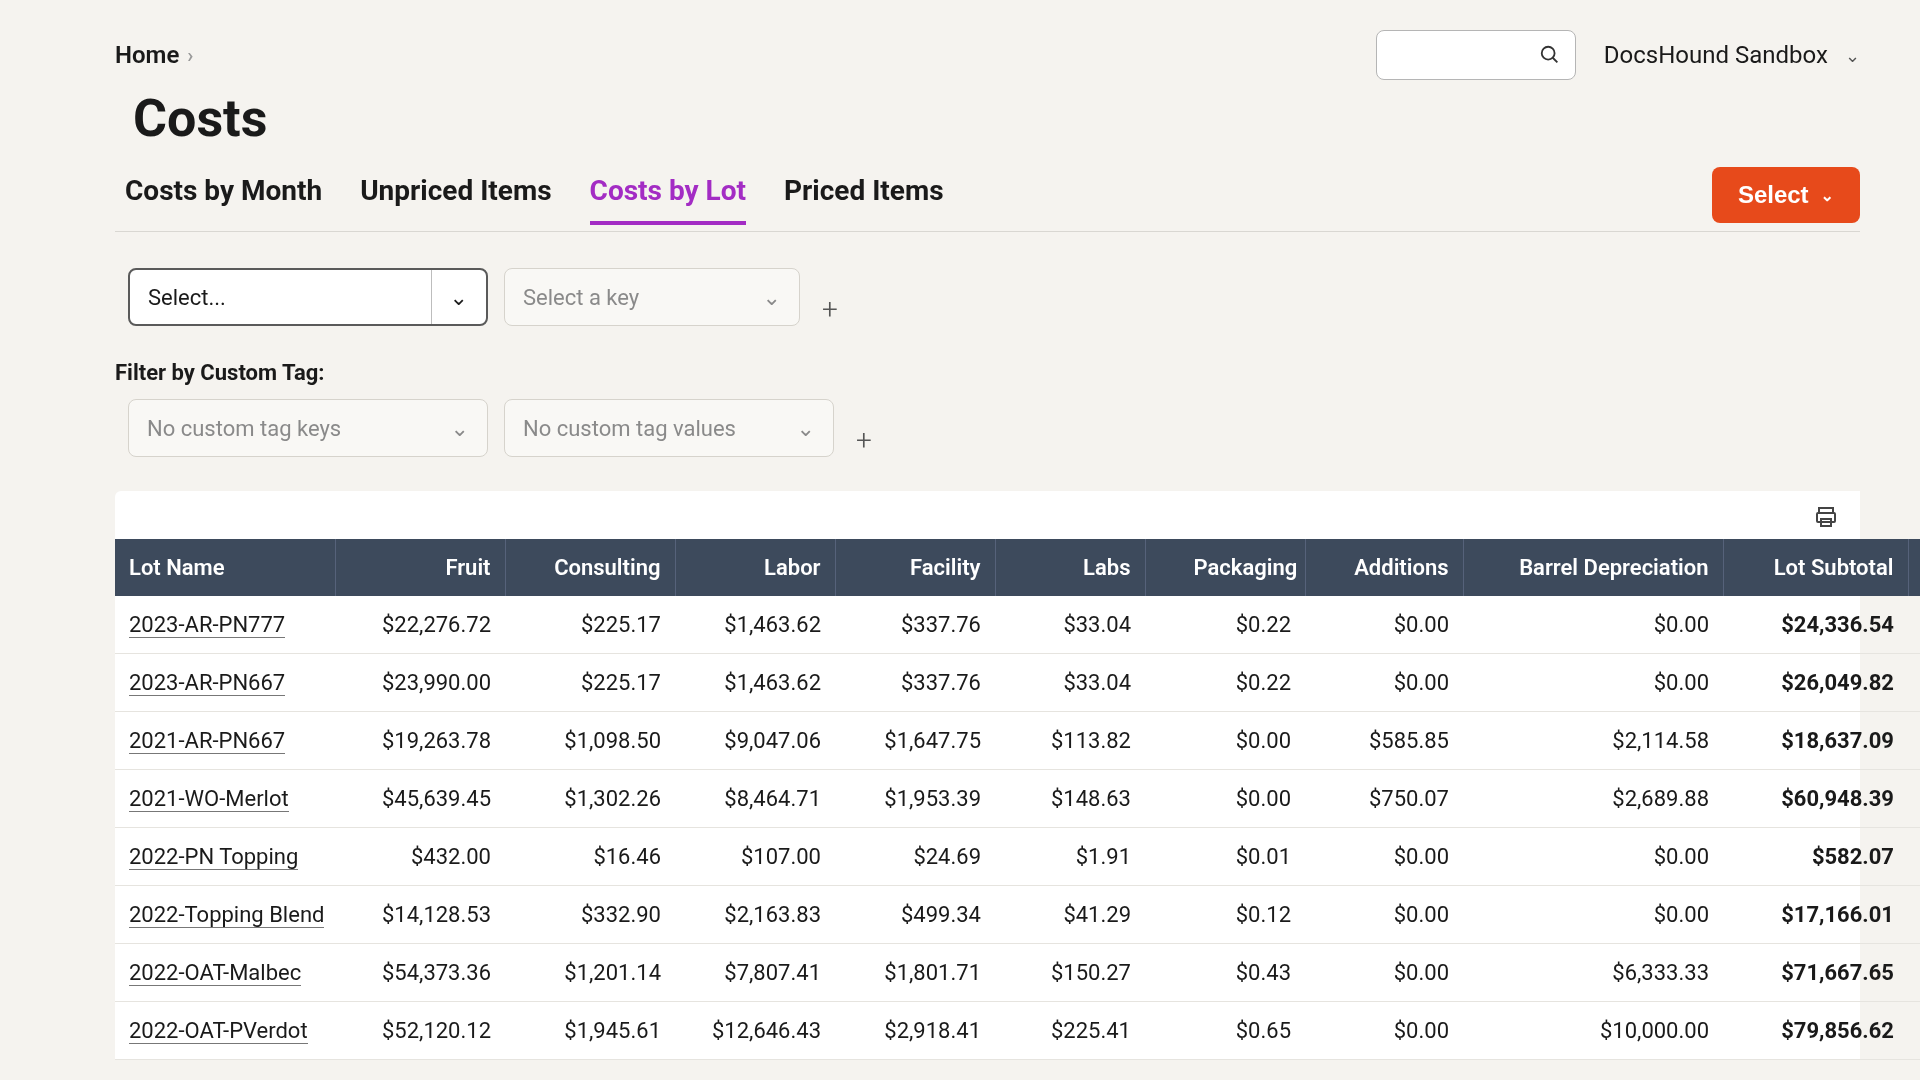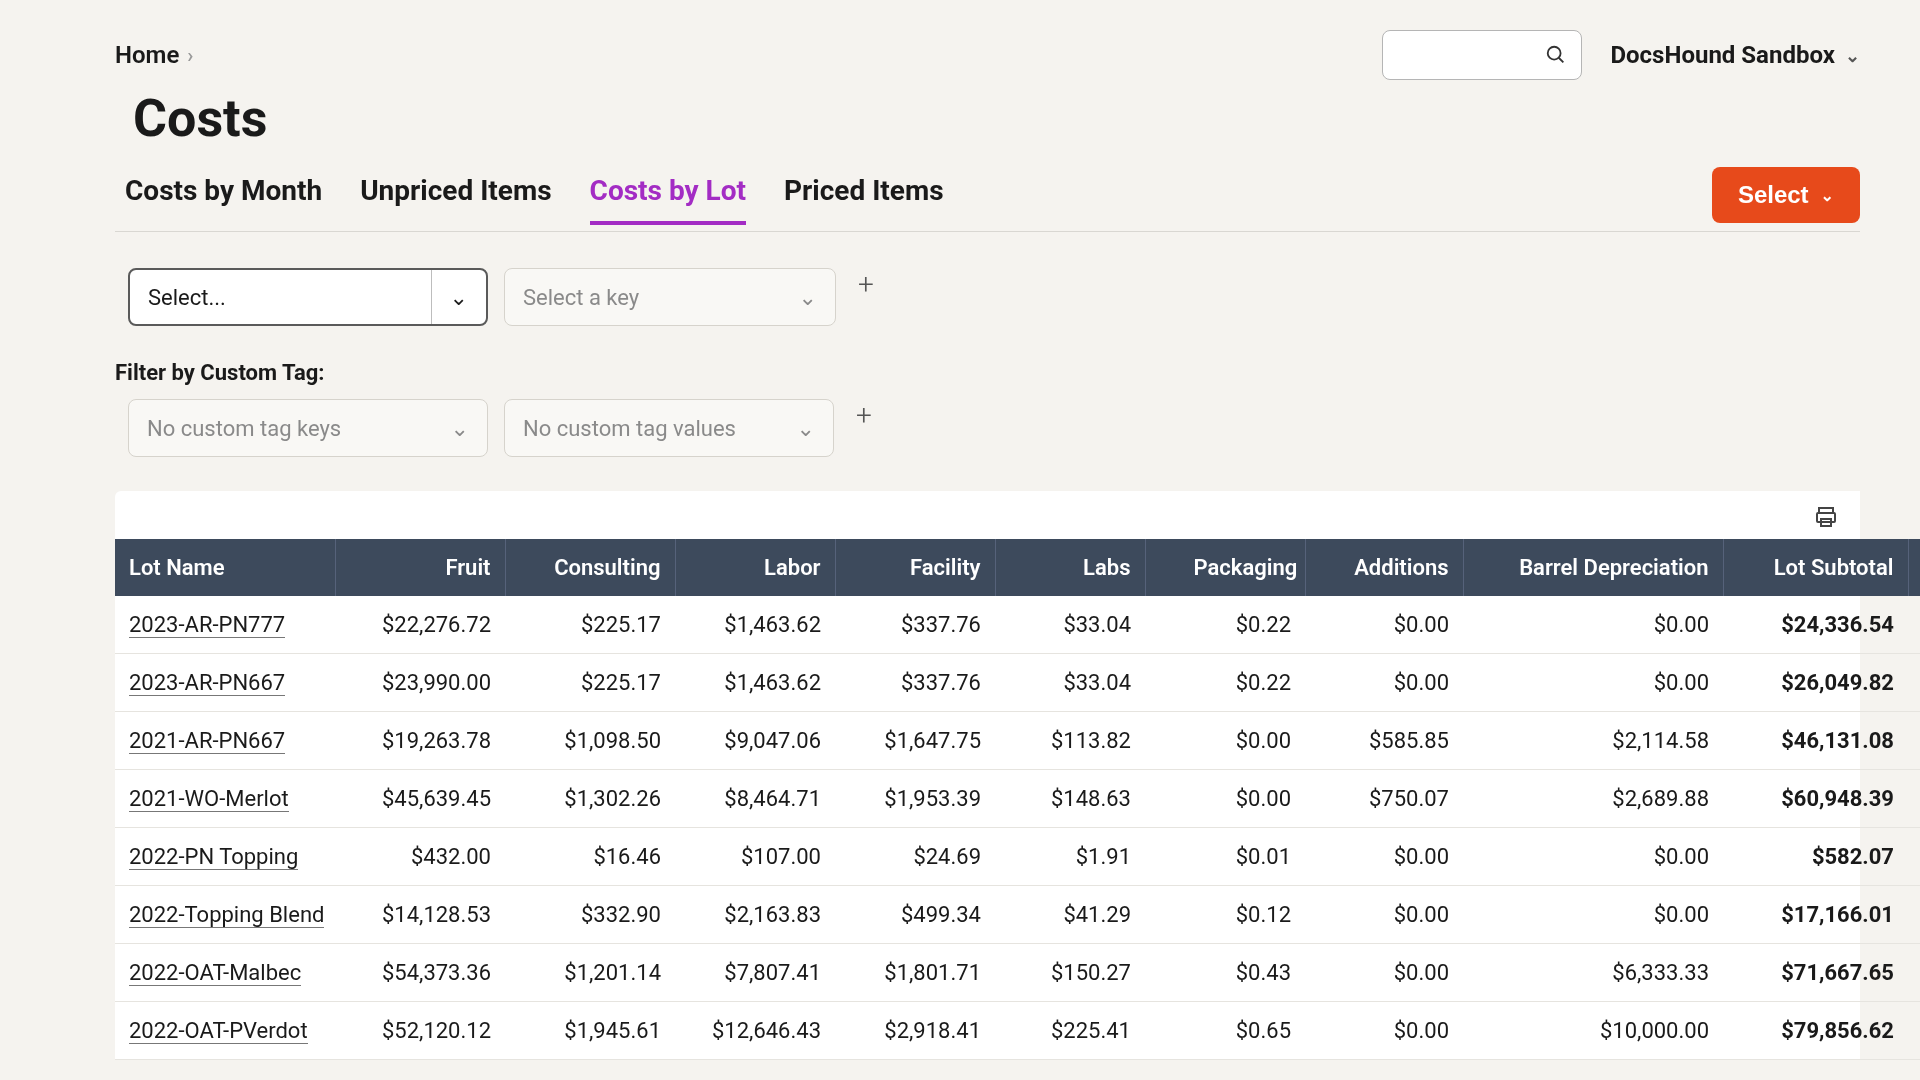--- a/index.html
+++ b/index.html
@@ -44,23 +44,23 @@
     background: #fff;
     height: 50px;
     width: 200px;
     padding: 0 14px;
     justify-content: flex-end;
   }
   .search-box svg { width: 22px; height: 22px; }
   .workspace {
     display: flex;
     align-items: center;
-    gap: 10px;
+    gap: 17px;
     font-size: 24px;
-    font-weight: 700;
+    font-weight: 400;
     cursor: pointer;
   }
   .workspace .chev { font-size: 18px; color: #555; }
   .page-title {
     font-size: 52px;
     font-weight: 700;
     margin: 0 0 18px 18px;
   }
   .tabs-row {
     display: flex;
@@ -104,21 +104,21 @@
   .filters {
     margin-top: 36px;
   }
   .filter-label {
     font-size: 22px;
     font-weight: 700;
     margin-bottom: 14px;
   }
   .filter-row {
     display: flex;
-    align-items: flex-start;
+    align-items: flex-end;
     gap: 16px;
     margin-bottom: 34px;
     padding-left: 13px;
   }
   .select {
     display: flex;
     align-items: center;
     justify-content: space-between;
     height: 58px;
     border-radius: 8px;
@@ -136,21 +136,21 @@
     padding-left: 18px;
     margin-left: 12px;
     height: 100%;
     display: flex;
     align-items: center;
   }
   .select.muted {
     border: 1px solid #d6d3cc;
     background: #f9f8f5;
     color: #8a8a8a;
-    width: 332px;
+    width: 296px;
   }
   .select.muted.wide { width: 360px; }
   .select.muted.wider { width: 330px; }
   .plus-btn {
     font-size: 28px;
     color: #555;
     cursor: pointer;
     padding: 0 6px;
     font-weight: 300;
   }
@@ -343,21 +343,21 @@
           <tr>
             <td class="name"><a href="#">2021-AR-PN667</a></td>
             <td class="num">$19,263.78</td>
             <td class="num">$1,098.50</td>
             <td class="num">$9,047.06</td>
             <td class="num">$1,647.75</td>
             <td class="num">$113.82</td>
             <td class="num">$0.00</td>
             <td class="num">$585.85</td>
             <td class="num">$2,114.58</td>
-            <td class="num subtotal">$46,131.08</td>
+            <td class="num subtotal">$18,637.09</td>
             <td></td>
           </tr>
           <tr>
             <td class="name"><a href="#">2021-WO-Merlot</a></td>
             <td class="num">$45,639.45</td>
             <td class="num">$1,302.26</td>
             <td class="num">$8,464.71</td>
             <td class="num">$1,953.39</td>
             <td class="num">$148.63</td>
             <td class="num">$0.00</td>

